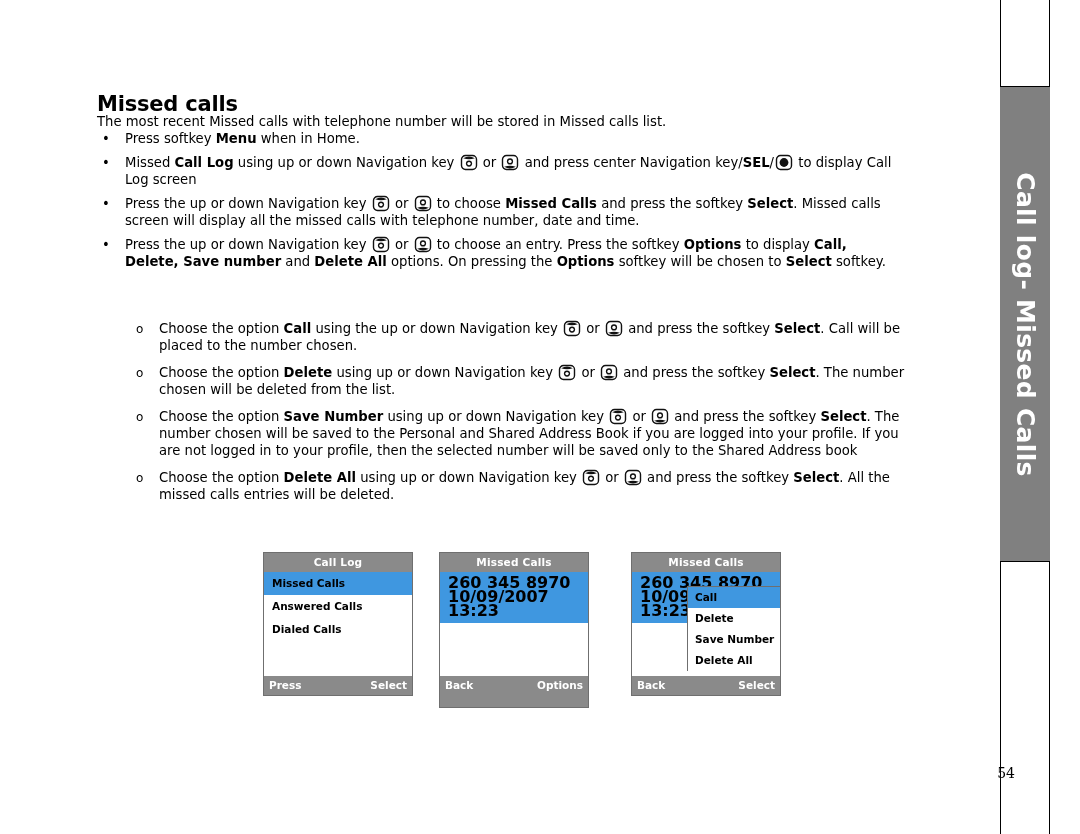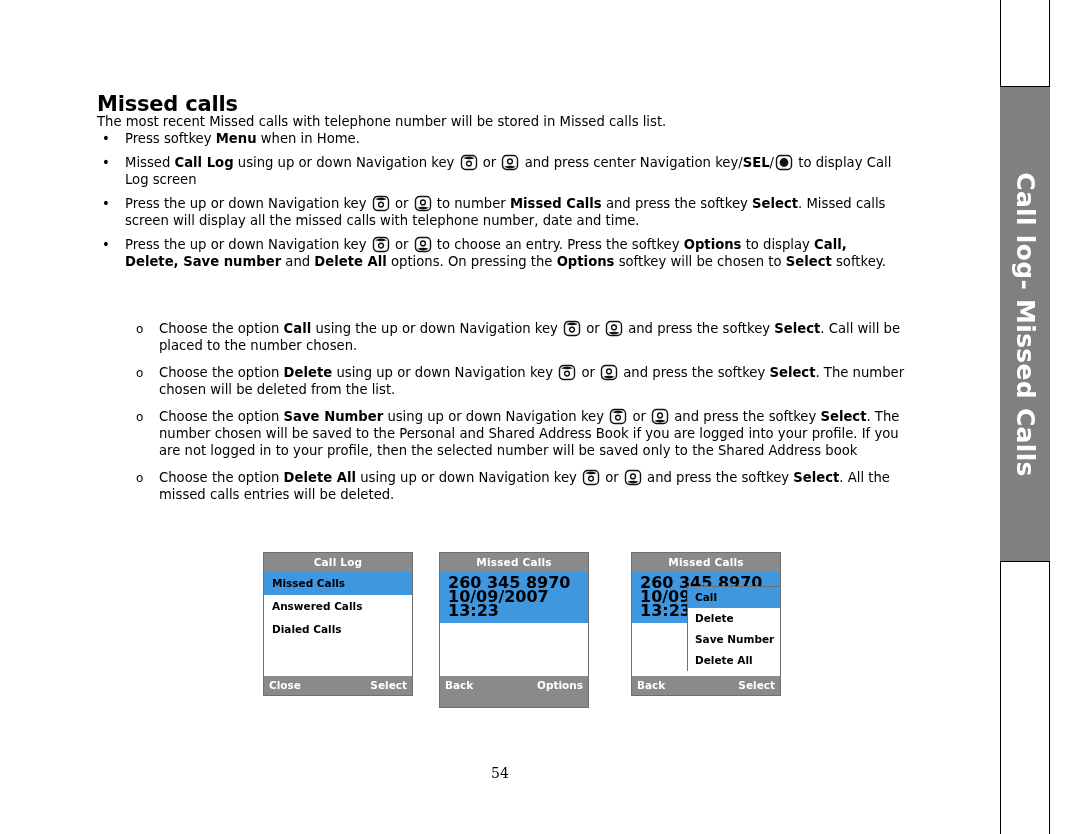--- a/index.html
+++ b/index.html
@@ -204,24 +204,24 @@
   .option-row {
     font-size: 10.5px;
     font-weight: bold;
     padding: 4px 4px 4px 7px;
     line-height: 13px;
   }
   .option-row.selected { background: #3f97e0; }
 
   #page-number {
     position: absolute;
-    left: 0;
+    left: 15px;
     top: 765px;
     width: 1000px;
-    text-align: center;
+    text-align: right;
     font-family: "DejaVu Serif", serif;
     font-size: 14px;
   }
 </style>
 </head>
 <body>
 
 <div id="side-tab-rail"></div>
 <div id="side-tab">
   <span id="side-tab-label">Call log- Missed Calls</span>
@@ -252,21 +252,21 @@
       <li class="bullet-item"><span class="bullet-dot">•</span><span>Press the up or down Navigation key </span><span class="navkey"><svg width="18" height="17" viewBox="0 0 18 17">
             <rect x="1.5" y="1.5" width="15" height="14" rx="4" ry="4" fill="#fff" stroke="#111" stroke-width="1.4"></rect>
             <path d="M3.2 4.2 Q9 0.6 14.8 4.2 Q9 6.4 3.2 4.2 Z" fill="#111"></path>
             <circle cx="9" cy="9.6" r="3.1" fill="#111"></circle>
             <circle cx="9" cy="9.6" r="1.7" fill="#fff"></circle>
           </svg></span><span> or </span><span class="navkey"><svg width="18" height="17" viewBox="0 0 18 17">
             <rect x="1.5" y="1.5" width="15" height="14" rx="4" ry="4" fill="#fff" stroke="#111" stroke-width="1.4"></rect>
             <path d="M3.2 12.8 Q9 16.4 14.8 12.8 Q9 10.6 3.2 12.8 Z" fill="#111"></path>
             <circle cx="9" cy="7.4" r="3.1" fill="#111"></circle>
             <circle cx="9" cy="7.4" r="1.7" fill="#fff"></circle>
-          </svg></span><span>  to number </span><b>Missed Calls</b><span> and press the softkey </span><b>Select</b><span>. Missed calls screen will display all the missed calls with telephone number, date and time.</span></li>
+          </svg></span><span>  to choose </span><b>Missed Calls</b><span> and press the softkey </span><b>Select</b><span>. Missed calls screen will display all the missed calls with telephone number, date and time.</span></li>
       <li class="bullet-item"><span class="bullet-dot">•</span><span>Press the up or down Navigation key </span><span class="navkey"><svg width="18" height="17" viewBox="0 0 18 17">
             <rect x="1.5" y="1.5" width="15" height="14" rx="4" ry="4" fill="#fff" stroke="#111" stroke-width="1.4"></rect>
             <path d="M3.2 4.2 Q9 0.6 14.8 4.2 Q9 6.4 3.2 4.2 Z" fill="#111"></path>
             <circle cx="9" cy="9.6" r="3.1" fill="#111"></circle>
             <circle cx="9" cy="9.6" r="1.7" fill="#fff"></circle>
           </svg></span><span> or </span><span class="navkey"><svg width="18" height="17" viewBox="0 0 18 17">
             <rect x="1.5" y="1.5" width="15" height="14" rx="4" ry="4" fill="#fff" stroke="#111" stroke-width="1.4"></rect>
             <path d="M3.2 12.8 Q9 16.4 14.8 12.8 Q9 10.6 3.2 12.8 Z" fill="#111"></path>
             <circle cx="9" cy="7.4" r="3.1" fill="#111"></circle>
             <circle cx="9" cy="7.4" r="1.7" fill="#fff"></circle>
@@ -321,21 +321,21 @@
     </ul>
 
   <div class="phone" style="left:263px; top:552px;">
     <div class="phone-title">Call Log</div>
     <div class="phone-body">
       <div class="phone-row selected">Missed Calls</div>
       <div class="phone-row">Answered Calls</div>
       <div class="phone-row">Dialed Calls</div>
     </div>
     <div class="phone-footer">
-      <span>Close</span>
+      <span>Press</span>
       <span>Select</span>
     </div>
   </div>
 
   <div class="phone" style="left:439px; top:552px;">
     <div class="phone-title">Missed Calls</div>
     <div class="phone-body">
       <div class="entry-block">
         <div class="entry-line">260 345 8970</div>
         <div class="entry-line">10/09/2007  13:23</div>

